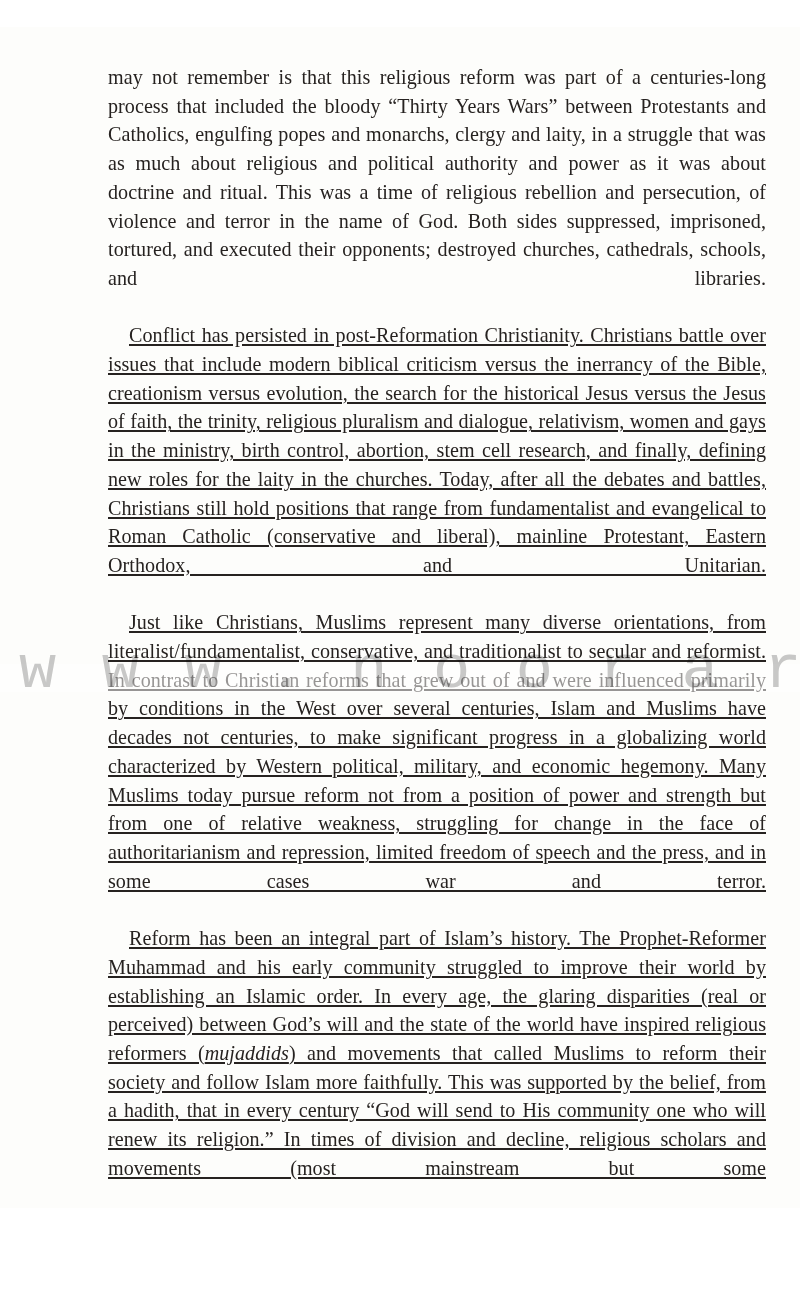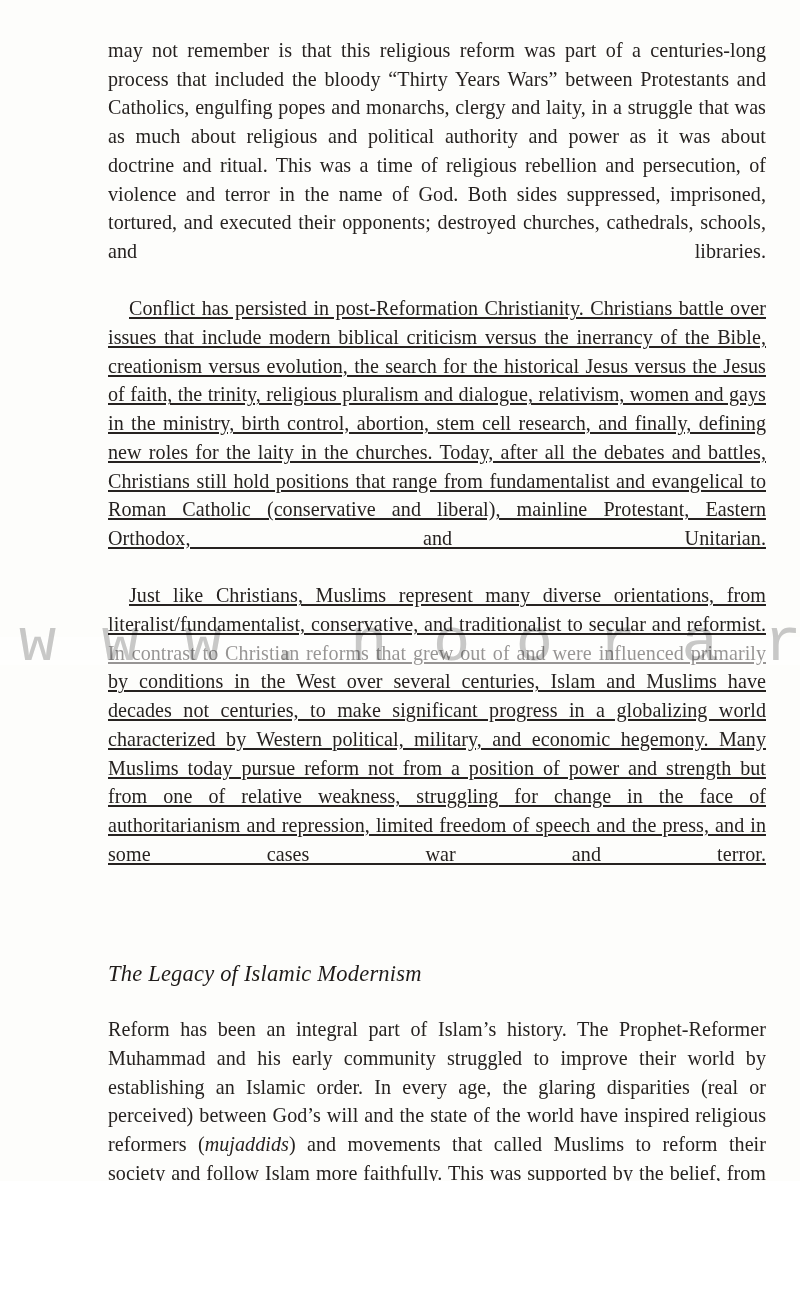--- a/index.html
+++ b/index.html
@@ -9,20 +9,21 @@
     background: #ffffff;
   }
   .page {
     position: relative;
     width: 800px;
     height: 1181px;
     background: #fdfdfb;
     overflow: hidden;
     font-family: "Liberation Serif", "DejaVu Serif", serif;
     color: #262220;
+    margin-top: 27px;
   }
 
   
   .text-column {
     position: absolute;
     left: 108px;
     top: 36px;
     width: 658px;
   }
 
@@ -133,21 +134,20 @@
 <div class="page">
 
   <div class="text-column">
 
     <p class="body-par no-indent">may not remember is that this religious reform was part of a centuries-long process that included the bloody “Thirty Years Wars” between Protestants and Catholics, engulfing popes and monarchs, clergy and laity, in a struggle that was as much about religious and political authority and power as it was about doctrine and ritual. This was a time of religious rebellion and persecution, of violence and terror in the name of God. Both sides suppressed, imprisoned, tortured, and executed their opponents; destroyed churches, cathedrals, schools, and libraries.</p>
 
     <p class="body-par">Conflict has persisted in post-Reformation Christianity. Christians battle over issues that include modern biblical criticism versus the inerrancy of the Bible, creationism versus evolution, the search for the historical Jesus versus the Jesus of faith, the trinity, religious pluralism and dialogue, relativism, women and gays in the ministry, birth control, abortion, stem cell research, and finally, defining new roles for the laity in the churches. Today, after all the debates and battles, Christians still hold positions that range from fundamentalist and evangelical to Roman Catholic (conservative and liberal), mainline Protestant, Eastern Orthodox, and Unitarian.</p>
 
     <p class="body-par">Just like Christians, Muslims represent many diverse orientations, from literalist/fundamentalist, conservative, and traditionalist to secular and reformist. In contrast to Christian reforms that grew out of and were influenced primarily by conditions in the West over several centuries, Islam and Muslims have decades not centuries, to make significant progress in a globalizing world characterized by Western political, military, and economic hegemony. Many Muslims today pursue reform not from a position of power and strength but from one of relative weakness, struggling for change in the face of authoritarianism and repression, limited freedom of speech and the press, and in some cases war and terror.</p>
 
-    <h2 class="section-heading">The Legacy of Islamic Modernism</h2>
 
     <p class="body-par no-indent"><span>Reform has been an integral part of Islam’s history. The Prophet-Reformer Muhammad and his early community struggled to improve their world by establishing an Islamic order. In every age, the glaring disparities (real or perceived) between God’s will and the state of the world have inspired religious reformers (</span><em>mujaddids</em><span>) and movements that called Muslims to reform their society and follow Islam more faithfully. This was supported by the belief, from a hadith, that in every century “God will send to His community one who will renew its religion.” In times of division and decline, religious scholars and movements (most mainstream but some</span></p>
 
   </div>
 
   <div class="page-footer">
     <span class="folio">90</span>
     <span class="folio-rule"></span>
     <span class="running-title">THE FUTURE OF ISLAM</span>
   </div>

